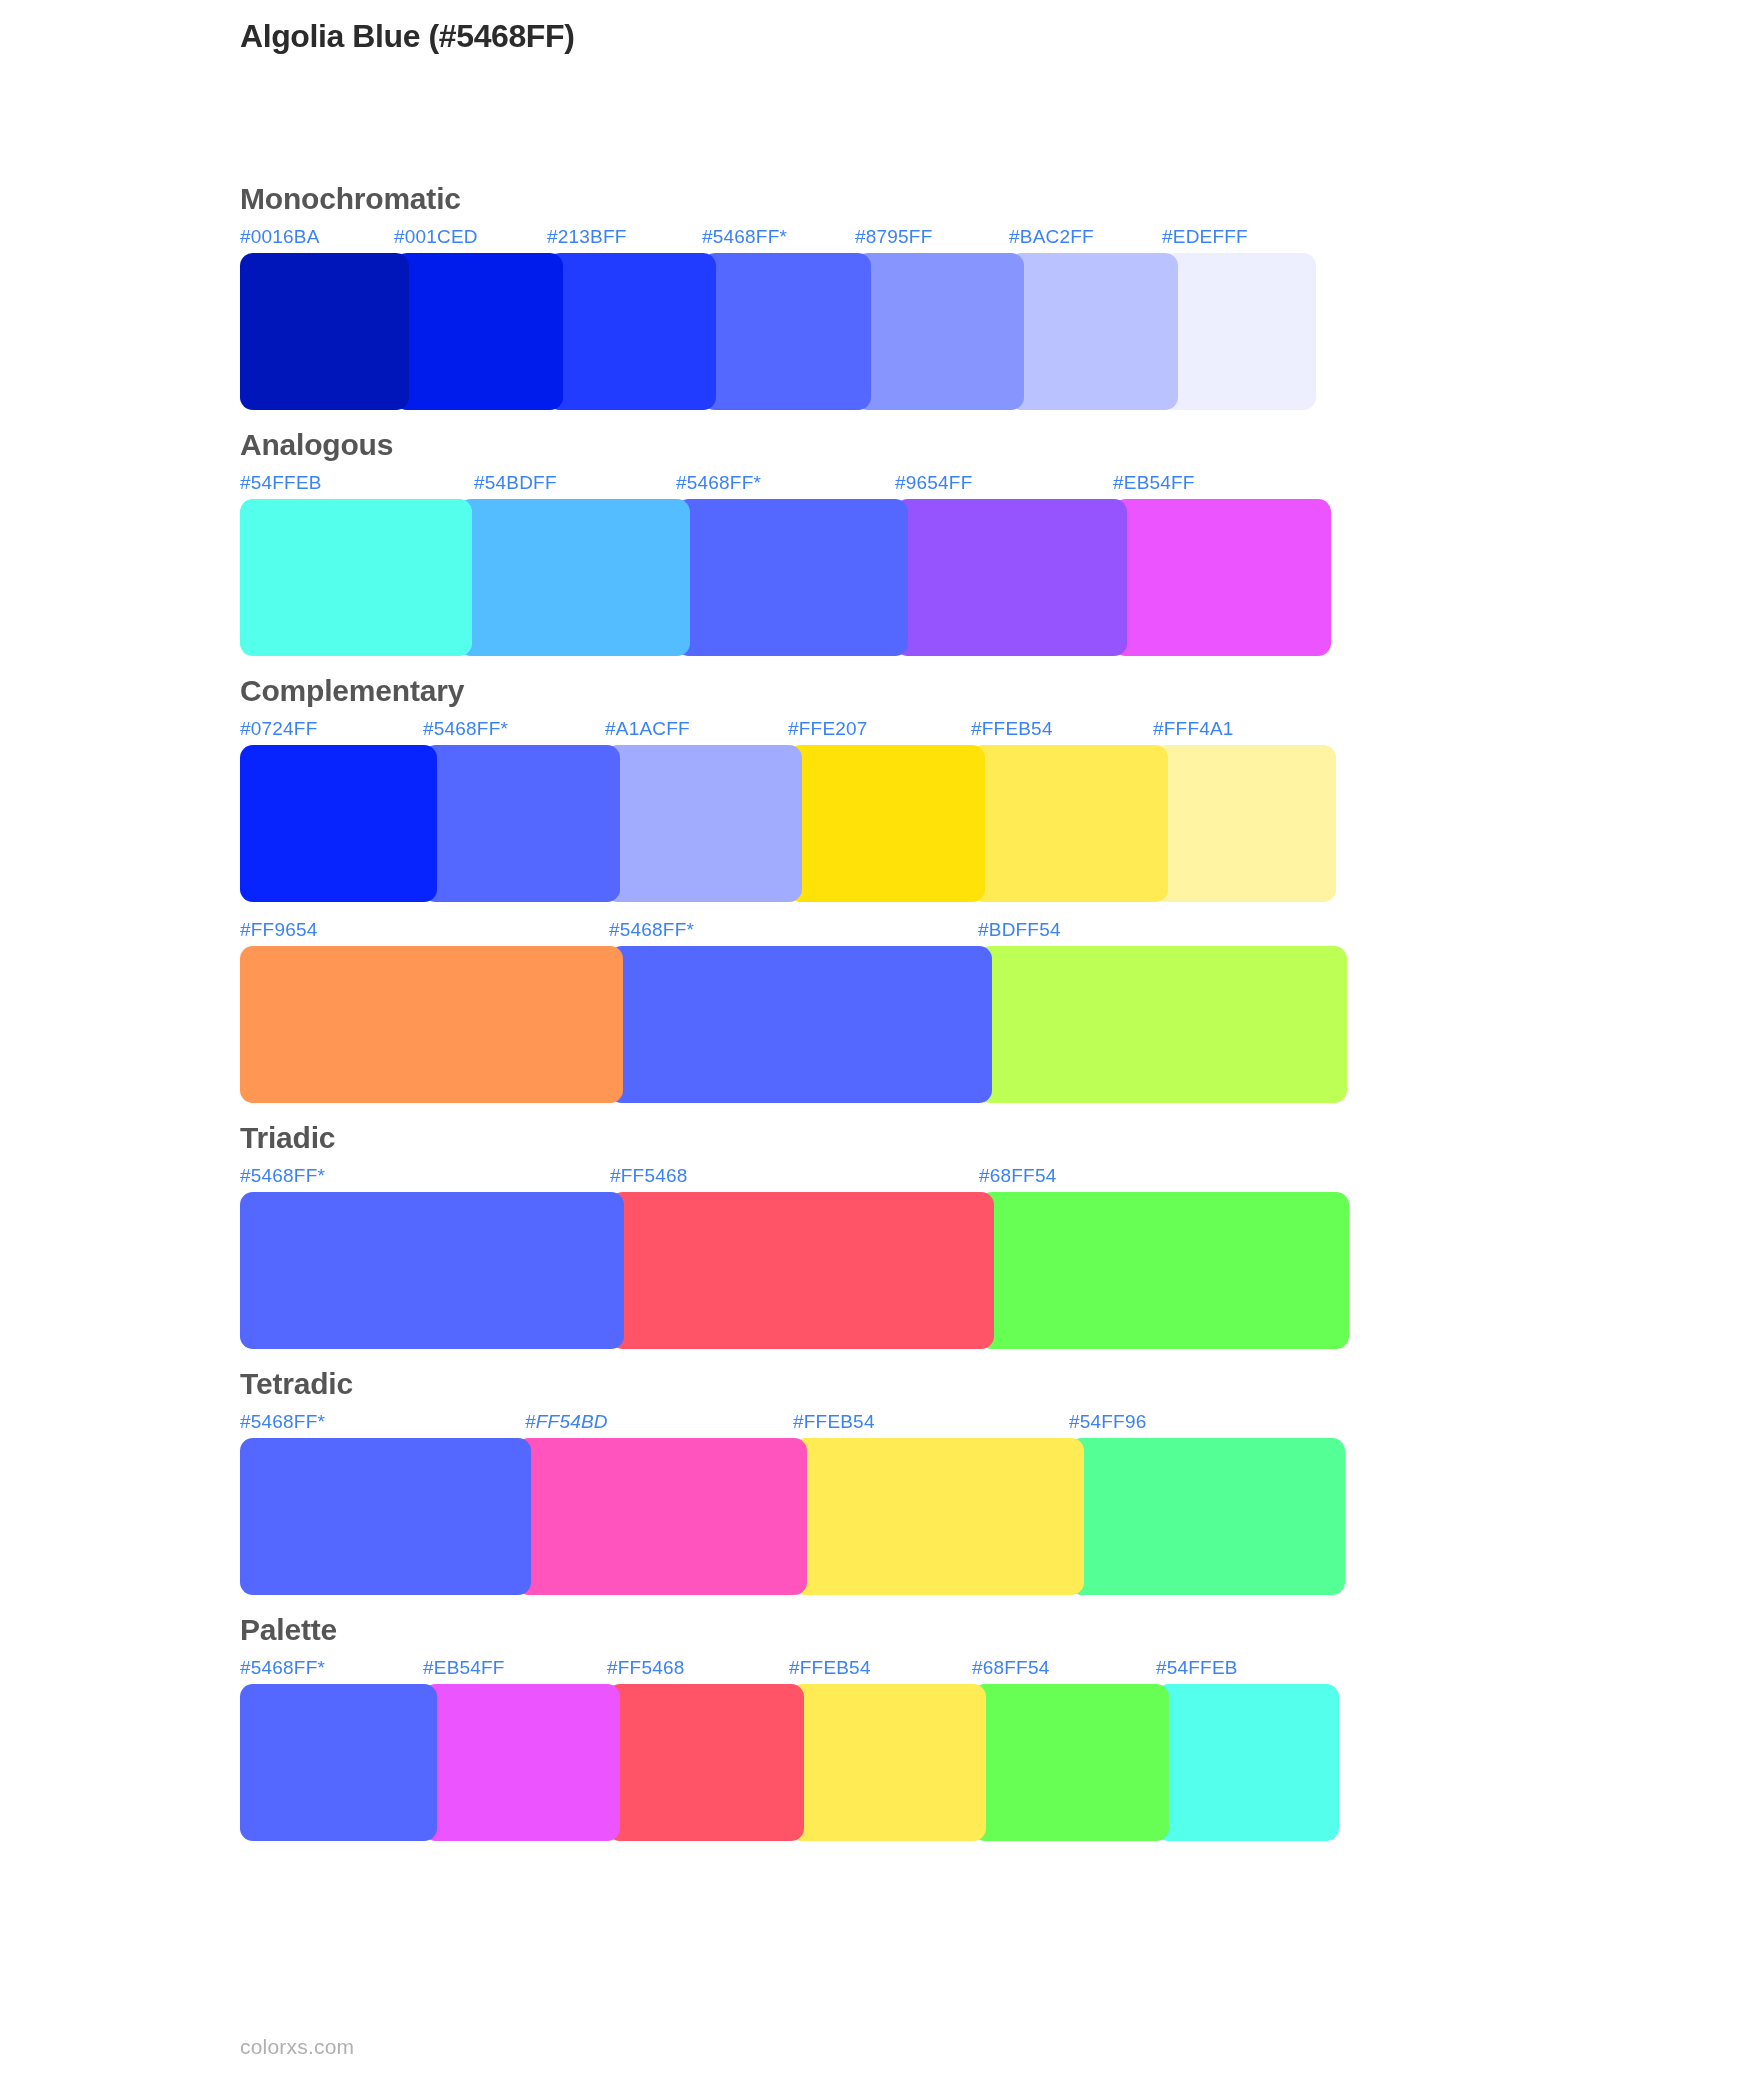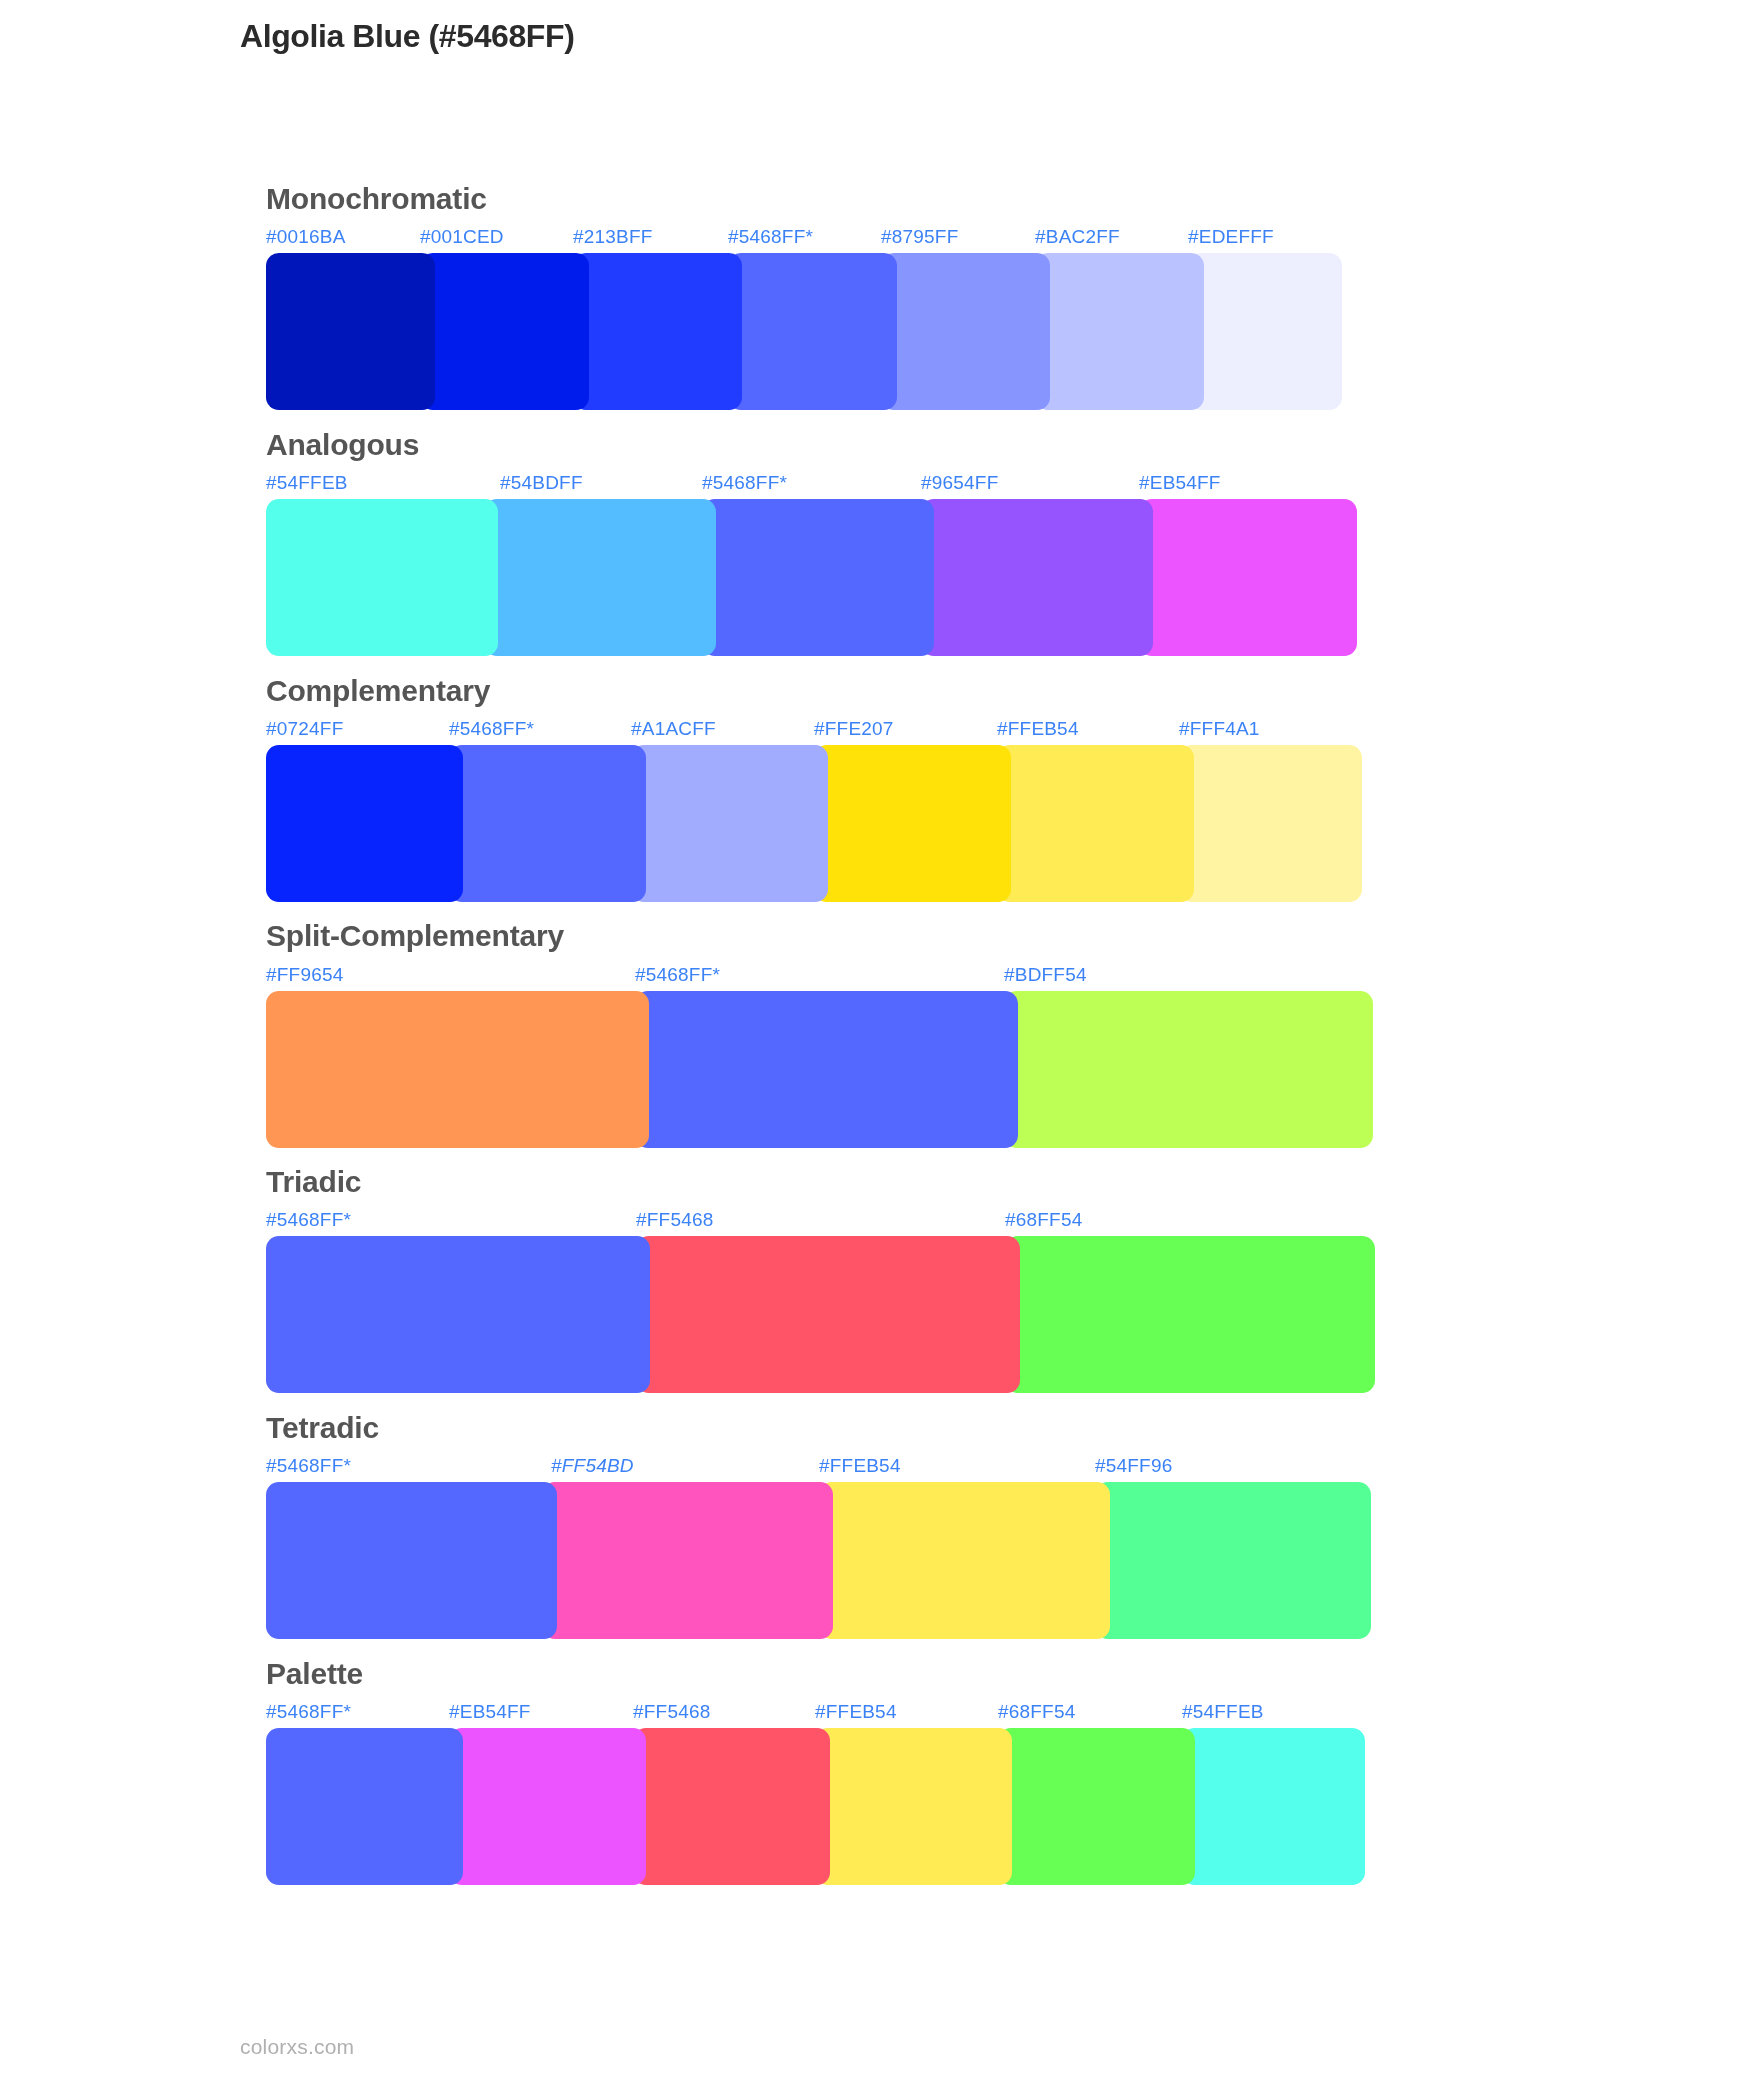--- a/index.html
+++ b/index.html
@@ -48,21 +48,20 @@
     margin-top: 11.2px;
     white-space: nowrap;
   }
 
   
   .sections {
     position: absolute;
     left: 0;
     top: 182px;
     width: 1757px;
-    padding-left: 26px;
   }
 
   .section {
     position: relative;
     padding-left: 240px;
     margin-bottom: 17.6px;
   }
 
   .section-title {
     font-size: 30px;
@@ -173,21 +172,20 @@
         <div class="swatch-row">
           <div class="swatch" title="#0724FF" style="left: 0px; width: 197px; background: rgb(7, 36, 255); z-index: 6;"></div>
           <div class="swatch" title="#5468FF*" style="left: 183px; width: 197px; background: rgb(84, 104, 255); z-index: 5;"></div>
           <div class="swatch" title="#A1ACFF" style="left: 365px; width: 197px; background: rgb(161, 172, 255); z-index: 4;"></div>
           <div class="swatch" title="#FFE207" style="left: 548px; width: 197px; background: rgb(255, 226, 7); z-index: 3;"></div>
           <div class="swatch" title="#FFEB54" style="left: 731px; width: 197px; background: rgb(255, 235, 84); z-index: 2;"></div>
           <div class="swatch" title="#FFF4A1" style="left: 913px; width: 183px; background: rgb(255, 244, 161); z-index: 1;"></div>
         </div>
       </div>
       <div class="section">
-        <div class="section-title">Split-Complementary</div>
         <div class="labels-row">
           <div class="swatch-label" style="left: 0px;">#FF9654</div>
           <div class="swatch-label" style="left: 369px;">#5468FF*</div>
           <div class="swatch-label" style="left: 738px;">#BDFF54</div>
         </div>
         <div class="swatch-row">
           <div class="swatch" title="#FF9654" style="left: 0px; width: 383px; background: rgb(255, 150, 84); z-index: 3;"></div>
           <div class="swatch" title="#5468FF*" style="left: 369px; width: 383px; background: rgb(84, 104, 255); z-index: 2;"></div>
           <div class="swatch" title="#BDFF54" style="left: 738px; width: 369px; background: rgb(189, 255, 84); z-index: 1;"></div>
         </div>

